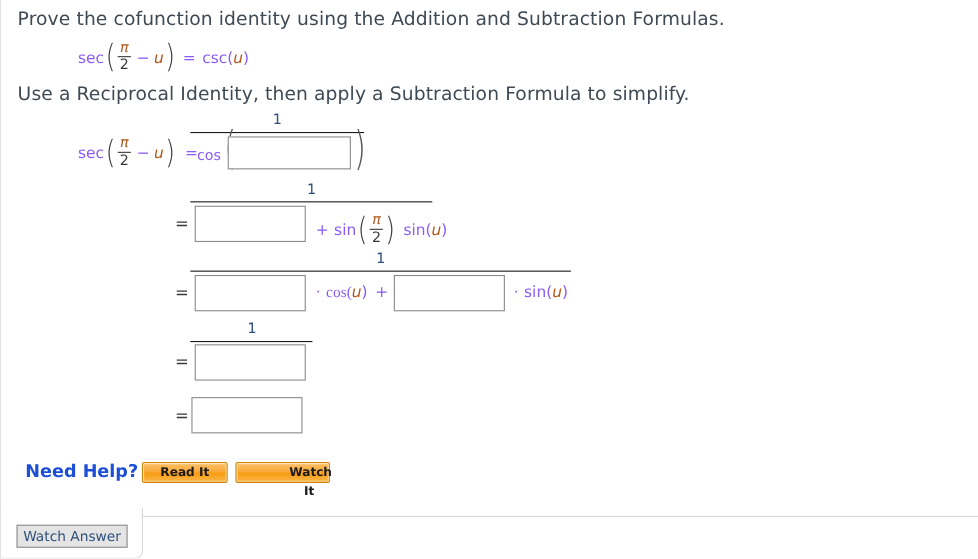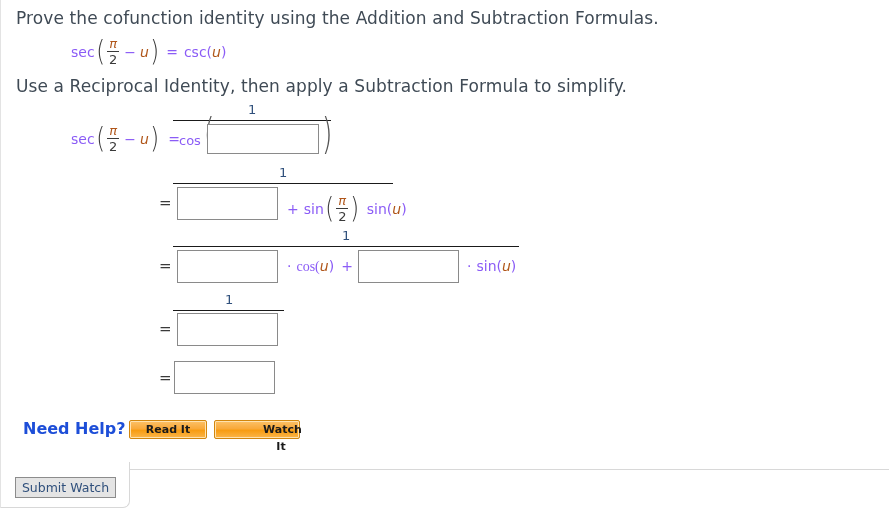--- a/index.html
+++ b/index.html
@@ -278,15 +278,15 @@
   <div class="eq" style="left:158px; top:369px;">=</div>
 
   <input class="answer-box" id="line5-input" style="left: 173px; top: 361px; width: 101px; height: 33px;" value="">
 
   <div id="need-help-label">Need Help?</div>
   <button class="help-btn" id="btn-read-it">Read It</button>
   <button class="help-btn" id="btn-watch-it">Watch It</button>
 
   <div id="submit-panel"></div>
   <div id="submit-divider"></div>
-  <button id="submit-answer-button">Submit Watch</button>
+  <button id="submit-answer-button">Watch Answer</button>
 
 </div>
 
 </body></html>

